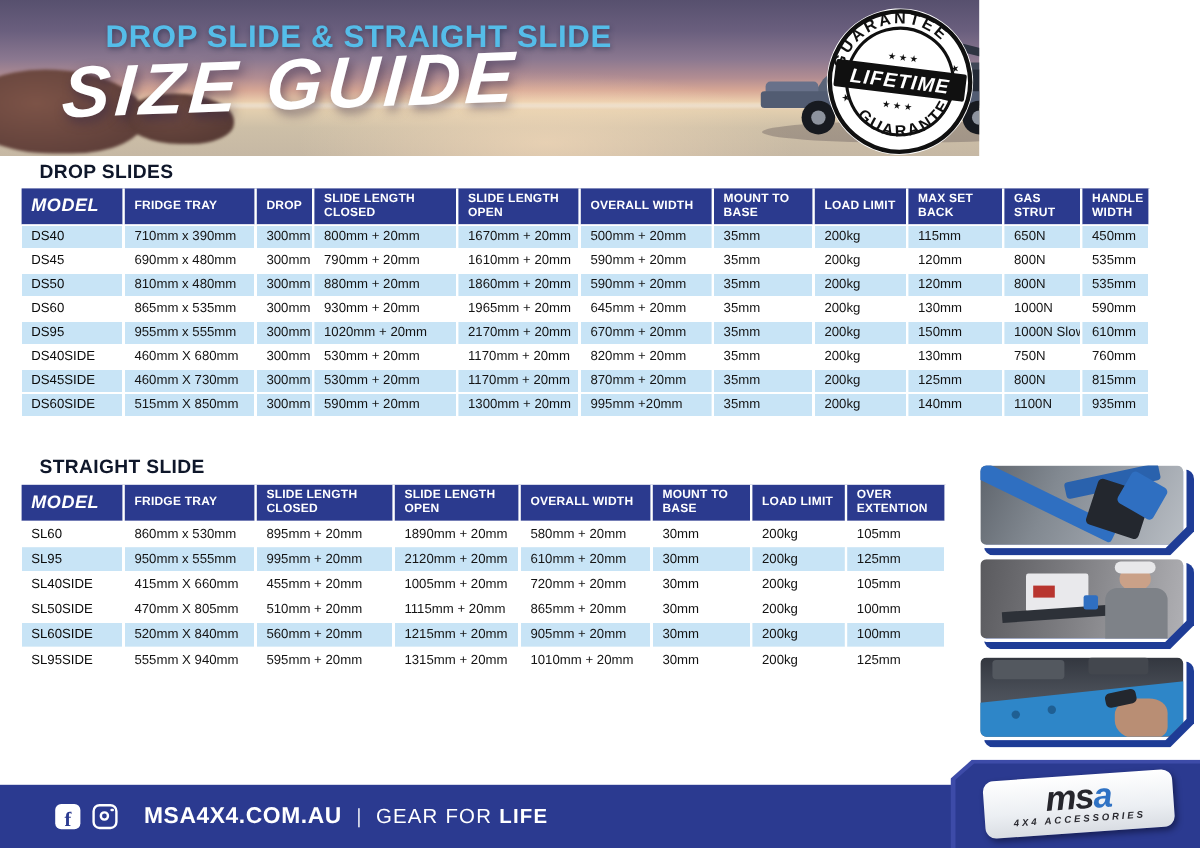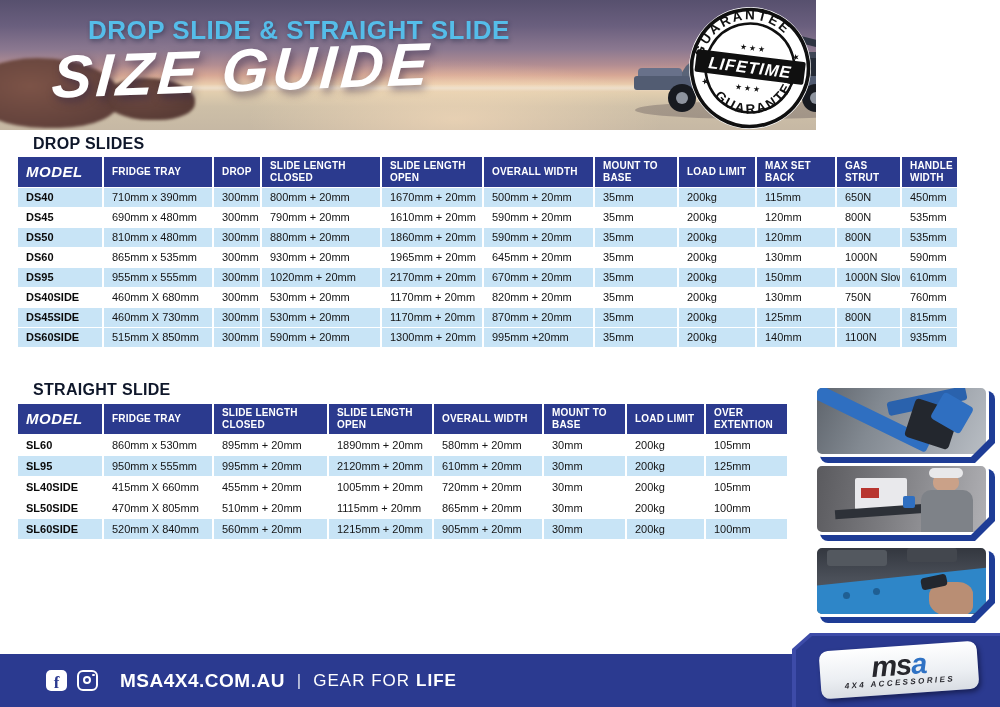--- a/index.html
+++ b/index.html
@@ -32,21 +32,21 @@
   
   table.spec { position:absolute; left:18px; border-collapse:collapse; table-layout:fixed; }
   .table-drop { top:157px; width:940px; }
   .table-straight { top:404px; width:770px; }
   table.spec th { background:#2b3a8e; color:#fff; font-size:10px; font-weight:bold; text-align:left;
     padding:3px 4px 3px 8px; height:30px; vertical-align:middle; border-right:2px solid #fff; line-height:1.15; letter-spacing:.2px; }
   table.spec th.model-col { font-size:15px; font-style:italic; font-weight:900; letter-spacing:.5px; }
   table.spec td { font-size:11px; color:#141414; padding:0 4px 0 8px; border-right:2px solid #fff; border-top:1.5px solid #fff; white-space:nowrap; overflow:hidden; }
   .table-drop td { height:20px; }
   .table-straight td { height:21px; }
-  table.spec td.model-col { font-weight:bold; color:#0a0a0a; }
+  table.spec td.model-col { font-weight:normal; color:#0a0a0a; }
   tr.row-blue td { background:#c8e4f6; }
   tr.row-white td { background:#ffffff; }
 
   
   .photo-shadow { position:absolute; background:#1e3c96; border-radius:8px;
     clip-path:polygon(0 0,100% 0,100% calc(100% - 20px),calc(100% - 20px) 100%,0 100%); }
   .photo { position:absolute; border:3px solid #fff; border-radius:8px; overflow:hidden;
     clip-path:polygon(0 0,100% 0,100% calc(100% - 18px),calc(100% - 18px) 100%,0 100%); }
   .photo .art { position:absolute; }
   .photo1-bg { background:linear-gradient(115deg,#5e646c 0%,#828991 35%,#9aa0a8 65%,#b9bec4 100%); }
@@ -345,20 +345,30 @@
         <tr class="row-blue">
           <td class="model-col">SL60SIDE</td>
           <td>520mm X 840mm</td>
           <td>560mm + 20mm</td>
           <td>1215mm + 20mm</td>
           <td>905mm + 20mm</td>
           <td>30mm</td>
           <td>200kg</td>
           <td>100mm</td>
         </tr>
+        <tr class="row-white">
+          <td class="model-col">SL95SIDE</td>
+          <td>555mm X 940mm</td>
+          <td>595mm + 20mm</td>
+          <td>1315mm + 20mm</td>
+          <td>1010mm + 20mm</td>
+          <td>30mm</td>
+          <td>200kg</td>
+          <td>125mm</td>
+        </tr>
       </tbody>
   </table>
 
   <div class="photo-shadow" style="left:820px; top:391px; width:175px; height:72px;"></div>
   <div class="photo photo1-bg" style="left:814px; top:385px; width:175px; height:72px;">
     <div class="art" style="left:-12px; top:22px; width:130px; height:15px; background:#2f6fc1; transform:rotate(26deg); border-radius:3px;"></div>
     <div class="art" style="left:70px; top:6px; width:80px; height:14px; background:#2a62ad; transform:rotate(-12deg); border-radius:3px;"></div>
     <div class="art" style="left:92px; top:16px; width:46px; height:40px; background:#23272e; transform:rotate(18deg); border-radius:4px;"></div>
     <div class="art" style="left:118px; top:10px; width:34px; height:30px; background:#2f6fc1; transform:rotate(30deg); border-radius:4px;"></div>
   </div>

